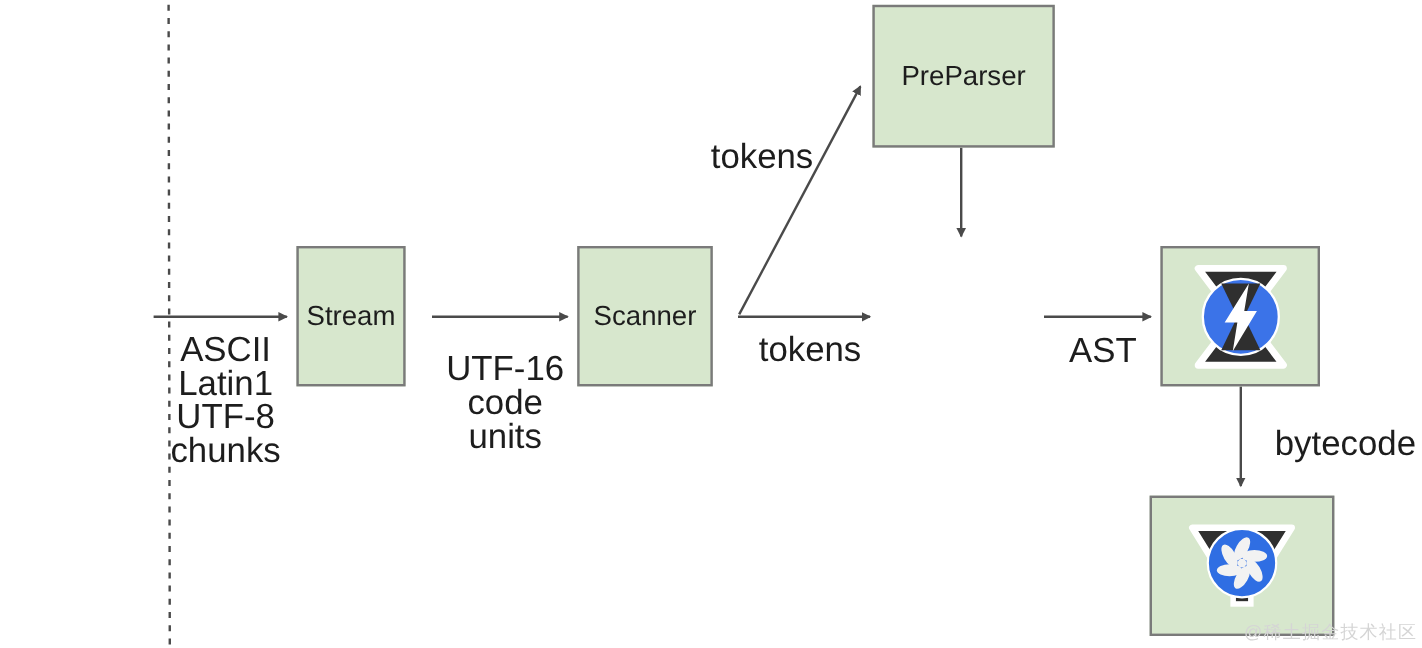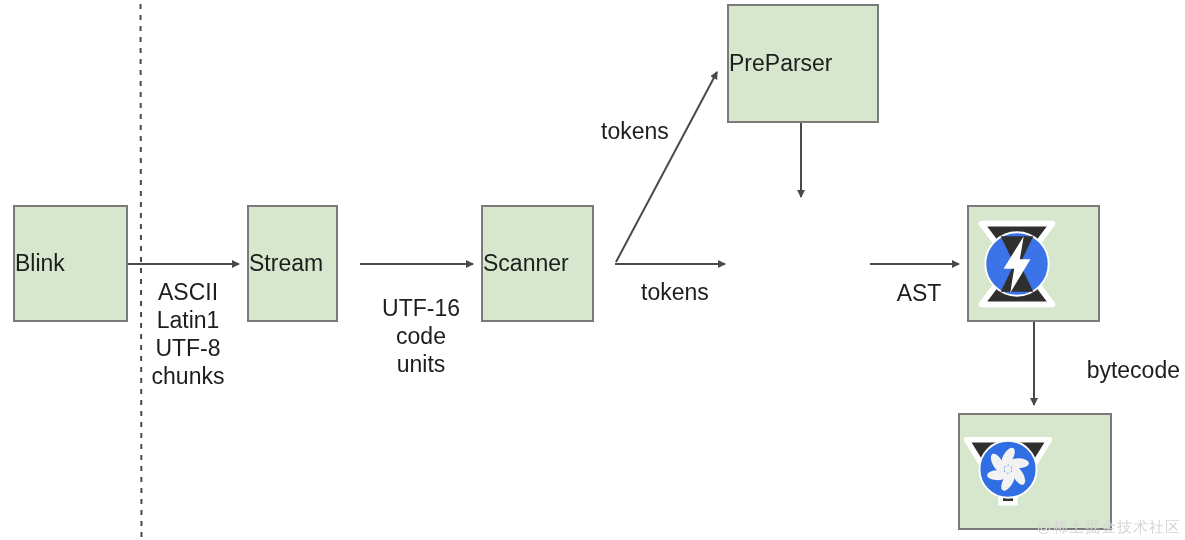--- a/index.html
+++ b/index.html
@@ -21,28 +21,28 @@
     overflow:hidden;
   }
   .overlay{
     position:absolute;left:0;top:0;width:1185px;height:540px;
   }
   .node{
     position:absolute;
     background:var(--box-fill);
     border:2px solid var(--box-border);
     box-sizing:border-box;
-    display:flex;align-items:center;justify-content:flex-start;
+    display:flex;align-items:center;justify-content:center;
     color:var(--text-color);
     font-size:23px;
   }
   .edge-label{
     position:absolute;
     color:var(--text-color);
-    font-size:23px;
+    font-size:29px;
     line-height:28px;
     text-align:center;
     white-space:nowrap;
   }
   .edge-label span{display:block;}
   .watermark{
     position:absolute;
     right:4px;bottom:3px;
     font-size:15px;
     color:var(--watermark-color);
@@ -64,23 +64,20 @@
     <line x1="140.5" y1="4" x2="141.5" y2="540" style="stroke:var(--line-color,#4a4a4a)" stroke-width="2" stroke-dasharray="5 6"></line>
     <line x1="128" y1="264" x2="239" y2="264" style="stroke:var(--line-color,#4a4a4a)" stroke-width="2" marker-end="url(#arrow)"></line>
     <line x1="360" y1="264" x2="473" y2="264" style="stroke:var(--line-color,#4a4a4a)" stroke-width="2" marker-end="url(#arrow)"></line>
     <line x1="615" y1="264" x2="725" y2="264" style="stroke:var(--line-color,#4a4a4a)" stroke-width="2" marker-end="url(#arrow)"></line>
     <line x1="616" y1="262" x2="717" y2="72" style="stroke:var(--line-color,#4a4a4a)" stroke-width="2" marker-end="url(#arrow)"></line>
     <line x1="801" y1="123" x2="801" y2="197" style="stroke:var(--line-color,#4a4a4a)" stroke-width="2" marker-end="url(#arrow)"></line>
     <line x1="870" y1="264" x2="959" y2="264" style="stroke:var(--line-color,#4a4a4a)" stroke-width="2" marker-end="url(#arrow)"></line>
     <line x1="1034" y1="322" x2="1034" y2="405" style="stroke:var(--line-color,#4a4a4a)" stroke-width="2" marker-end="url(#arrow)"></line>
   </svg>
 
-  <div class="node" style="left:13px;top:205px;width:115px;height:117px">
-    <span>Blink</span>
-  </div>
 
   <div class="node" style="left:247px;top:205px;width:91px;height:117px">
     <span>Stream</span>
   </div>
 
   <div class="node" style="left:481px;top:205px;width:113px;height:117px">
     <span>Scanner</span>
   </div>
 
   <div class="node" style="left:727px;top:4px;width:152px;height:119px">

